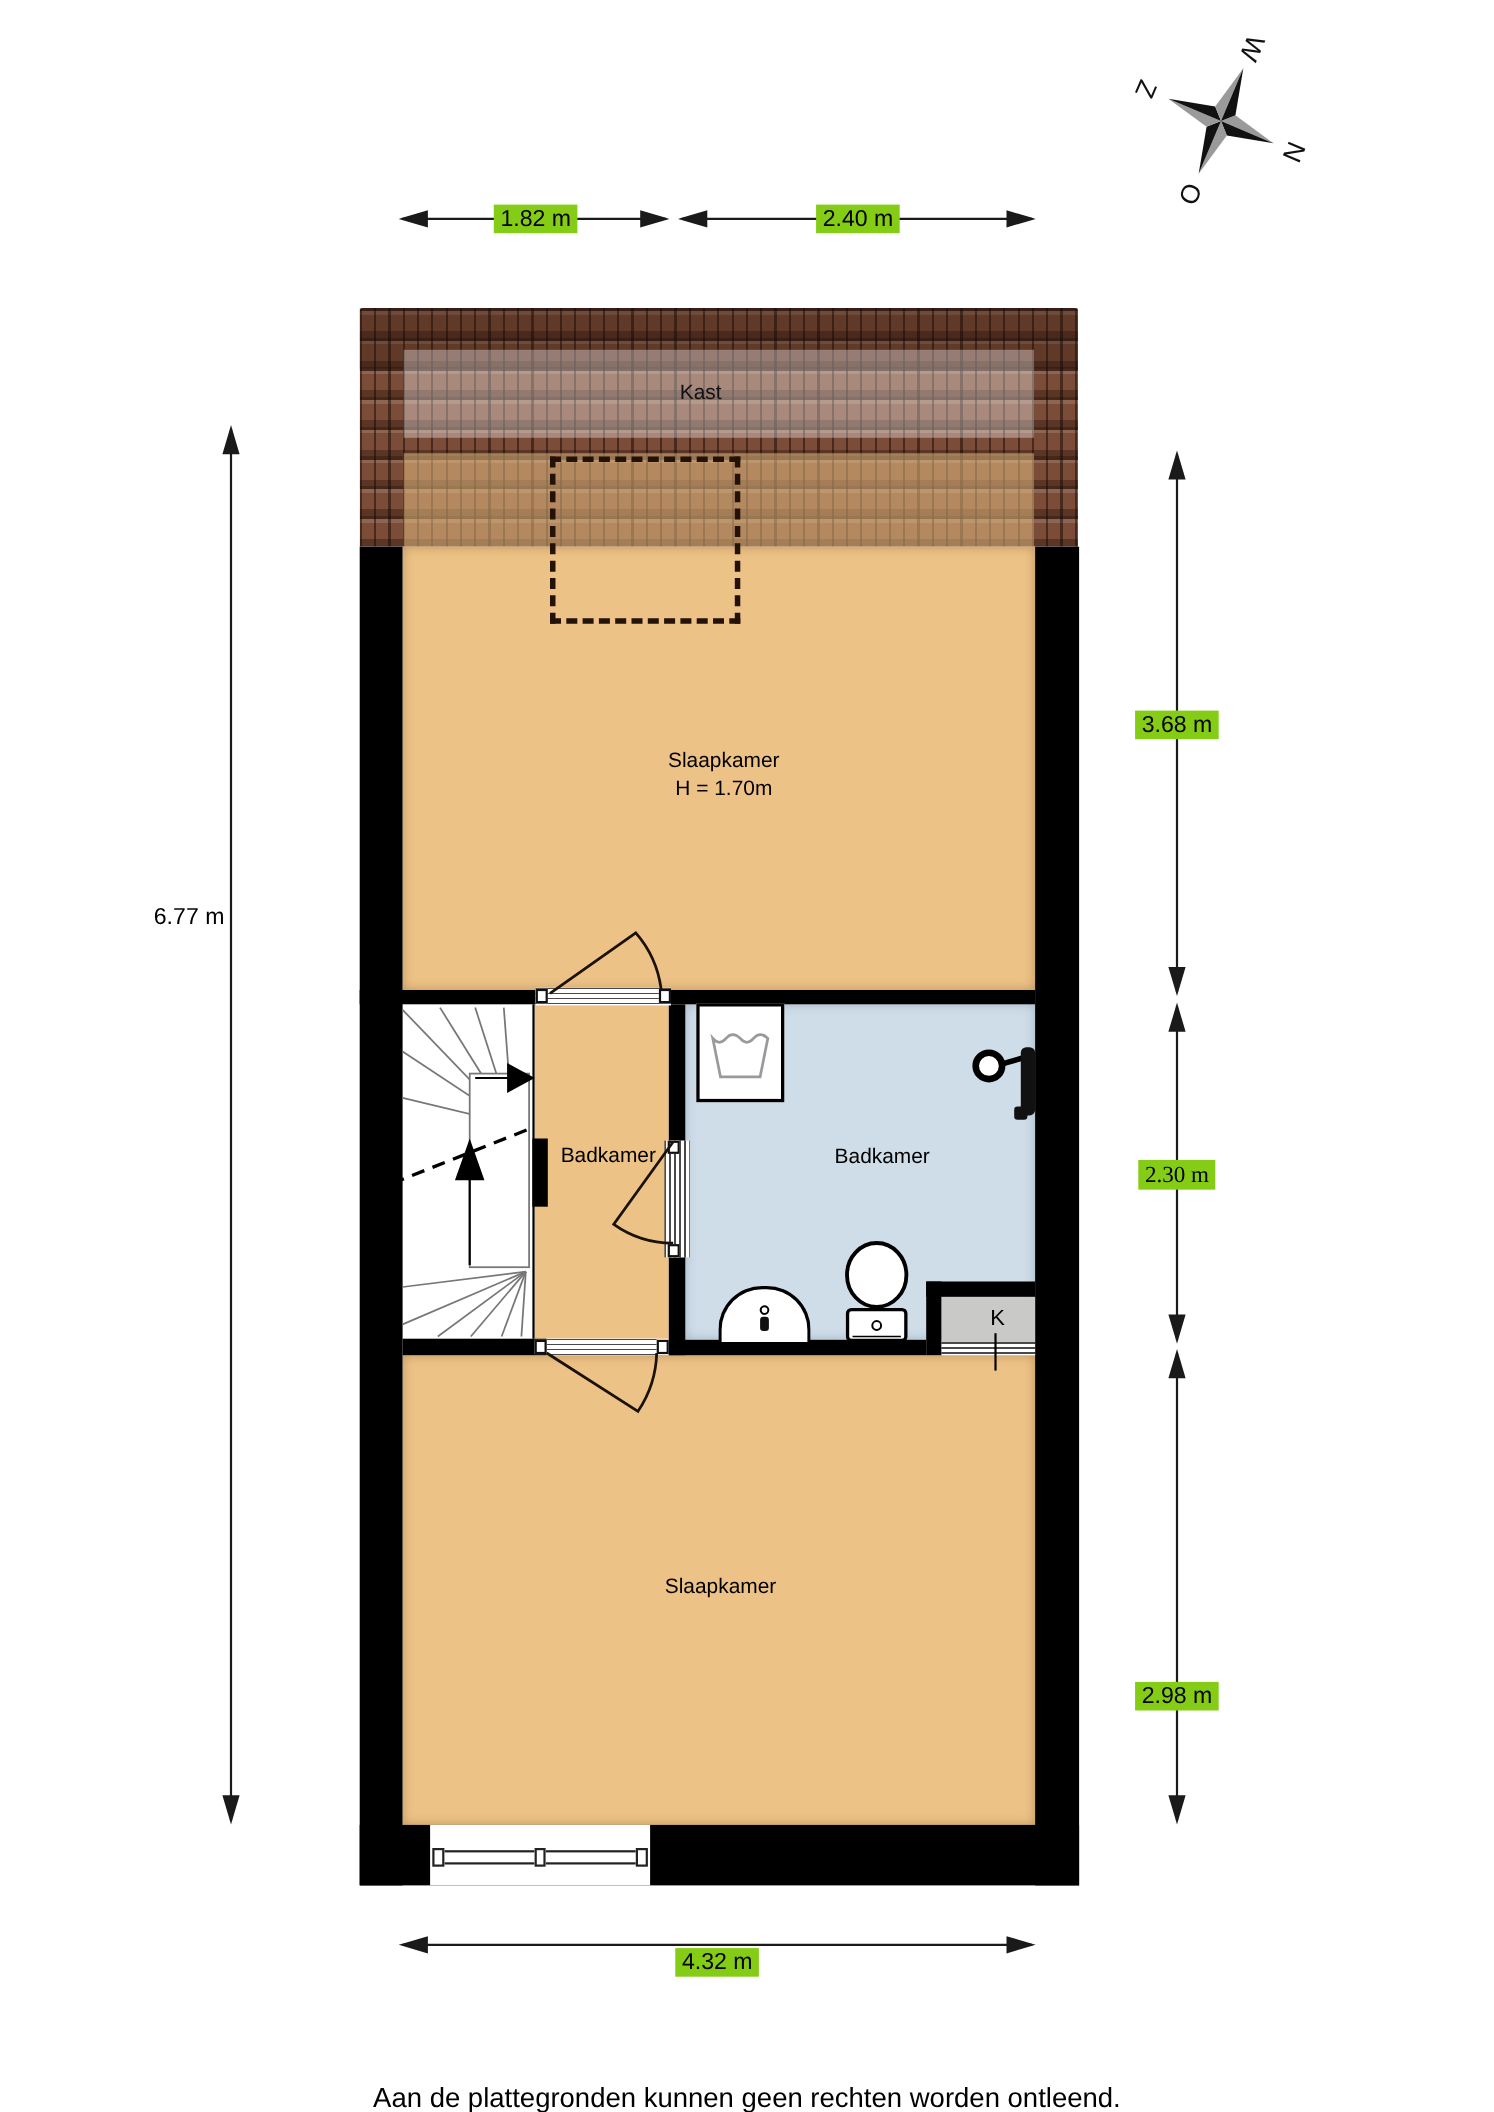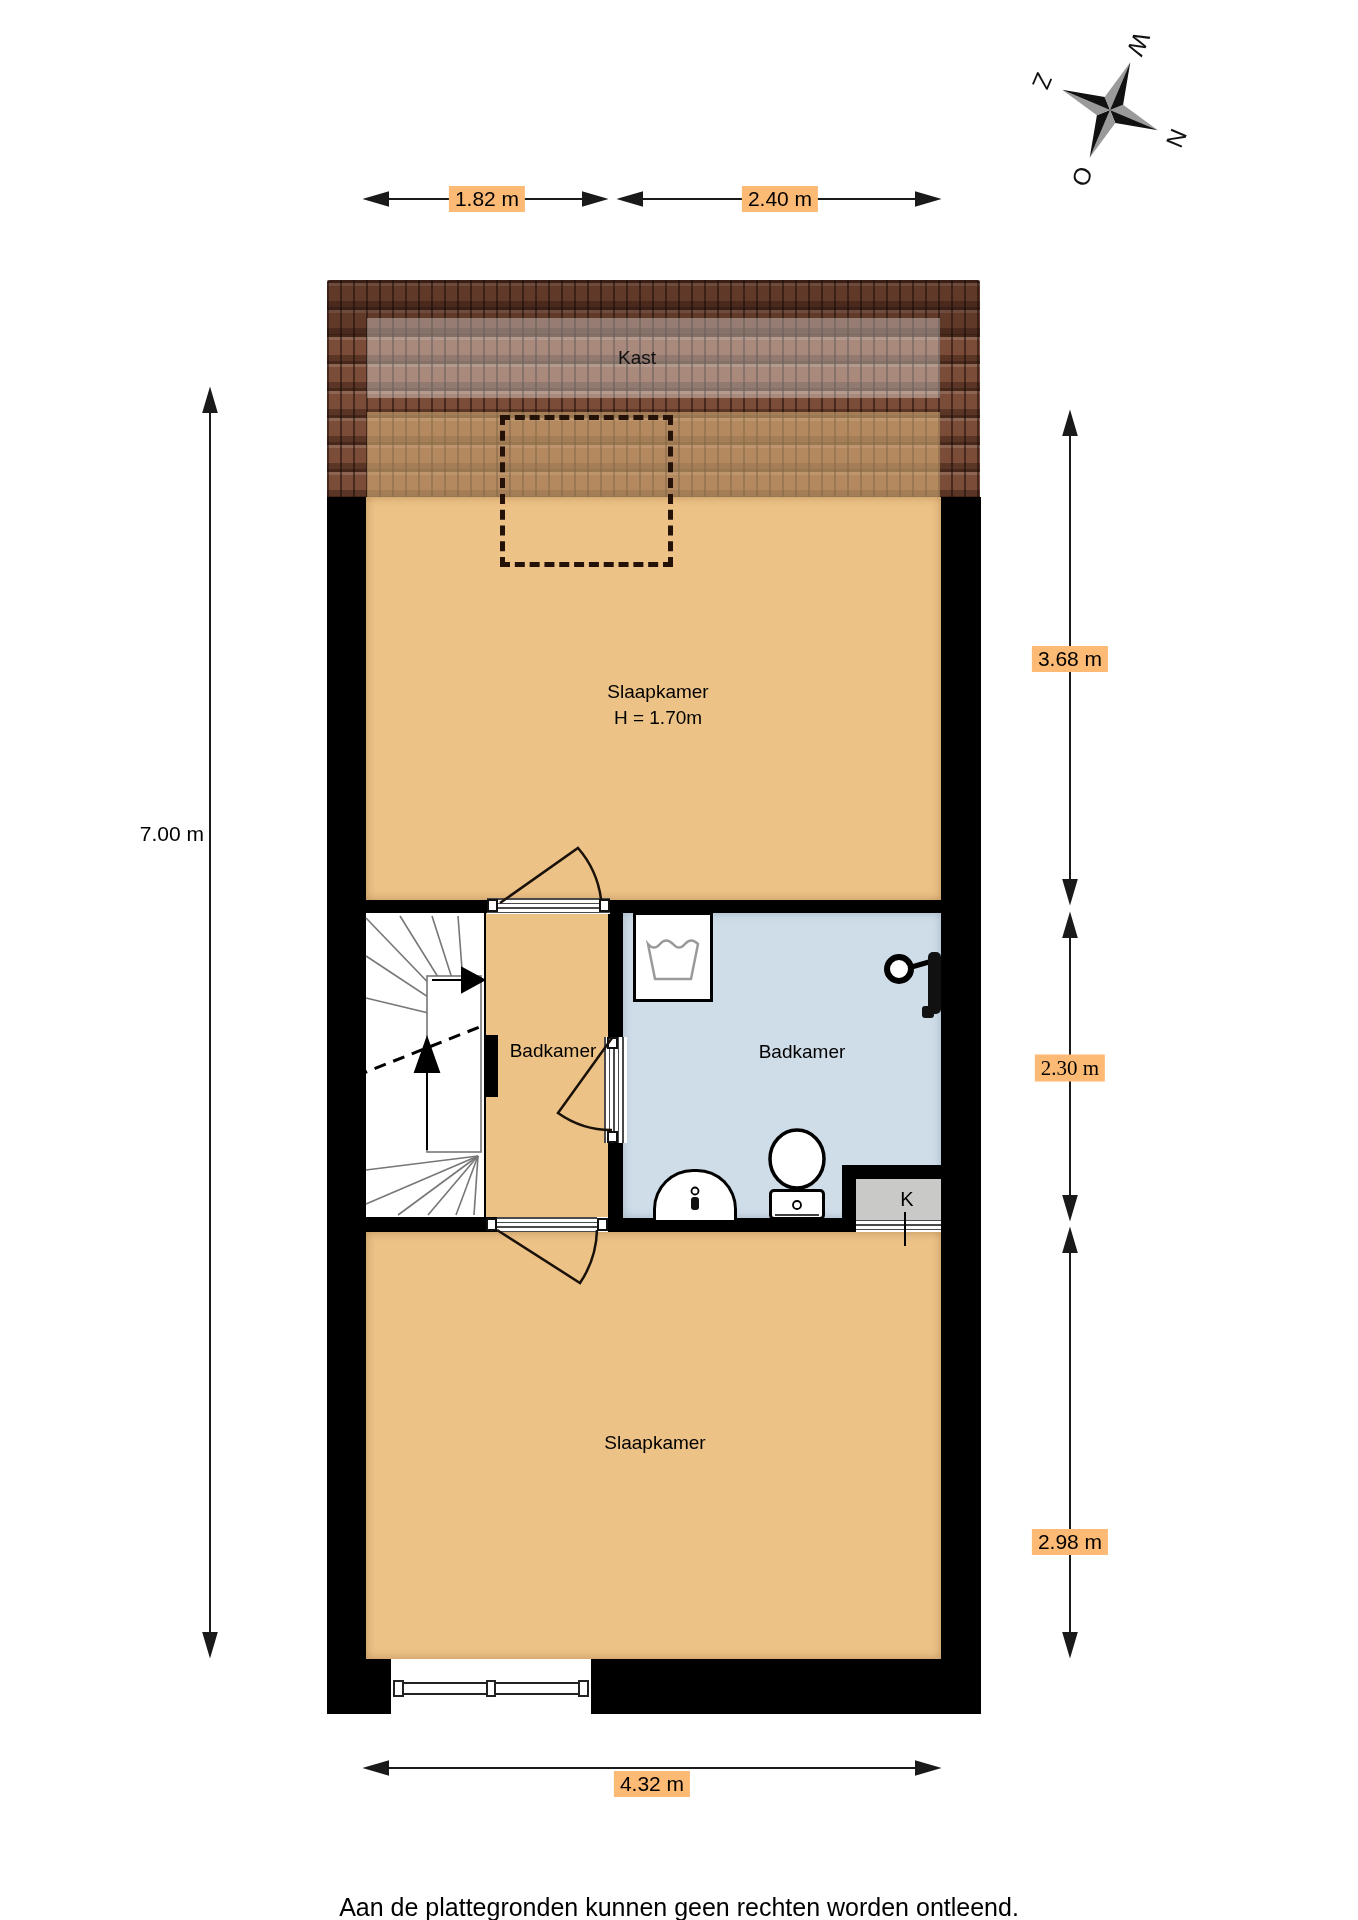--- a/index.html
+++ b/index.html
@@ -4,21 +4,21 @@
 <style>
   html,body{margin:0;padding:0;background:#fff;}
   .page{position:relative;width:1358px;height:1920px;background:#ffffff;overflow:hidden;
         font-family:"Liberation Sans",sans-serif;color:#000;}
   .abs{position:absolute;}
   .wall{position:absolute;background:#000;}
   .floor-orange{position:absolute;background:#edc287;box-shadow:inset 0 0 10px rgba(96,60,16,.35);}
   .floor-blue{position:absolute;background:#cfdde9;box-shadow:inset 0 0 10px rgba(60,85,110,.30);}
   .room-label{position:absolute;transform:translate(-50%,-50%);font-size:19px;white-space:nowrap;}
   .sub-label{position:absolute;transform:translate(-50%,-50%);font-size:19px;white-space:nowrap;}
-  .dim-label{position:absolute;transform:translate(-50%,-50%);font-size:21px;background:#fdba74;
+  .dim-label{position:absolute;transform:translate(-50%,-50%);font-size:21px;background:#84cc16;
              padding:1px 6px;white-space:nowrap;}
   .dim-label-left{position:absolute;transform:translate(-100%,-50%);font-size:21px;background:#fff;
              padding:1px 4px;white-space:nowrap;}
   .roof{position:absolute;left:327px;top:280px;width:653px;height:217px;background-color:#7b4c37;
         background-image:
          repeating-linear-gradient(90deg, rgba(20,8,4,.5) 0 2px, rgba(0,0,0,0) 2px 13px),
          repeating-linear-gradient(180deg, rgba(25,10,4,.55) 0 3px, rgba(255,255,255,.14) 3px 6px,
             rgba(0,0,0,0) 6px 21px, rgba(30,12,6,.35) 21px 27px);
         border-radius:3px 3px 0 0;}
   .roof-top-shade{position:absolute;left:0;top:0;width:100%;height:55px;background:rgba(30,12,6,.28);}
@@ -218,21 +218,21 @@
   </svg>
 
   <div class="room-label" style="left:658px;top:692px;">Slaapkamer</div>
   <div class="sub-label" style="left:658px;top:718px;">H = 1.70m</div>
   <div class="room-label" style="left:553px;top:1051px;">Badkamer</div>
   <div class="room-label" style="left:802px;top:1052px;">Badkamer</div>
   <div class="room-label" style="left:655px;top:1443px;">Slaapkamer</div>
 
   <div class="dim-label" style="left:487px;top:199px;">1.82 m</div>
   <div class="dim-label" style="left:780px;top:199px;">2.40 m</div>
-  <div class="dim-label-left" style="left:208px;top:834px;">7.00 m</div>
+  <div class="dim-label-left" style="left:208px;top:834px;">6.77 m</div>
   <div class="dim-label" style="left:1070px;top:659px;">3.68 m</div>
   <div class="dim-label" style="left:1070px;top:1068px;font-family:Liberation Serif, serif;">2.30 m</div>
   <div class="dim-label" style="left:1070px;top:1518px;margin-top:24px;">2.98 m</div>
   <div class="dim-label" style="left:652px;top:1768px;margin-top:16px;">4.32 m</div>
 
   <div class="footer">Aan de plattegronden kunnen geen rechten worden ontleend.</div>
 
 </div>
 
 </body></html>

